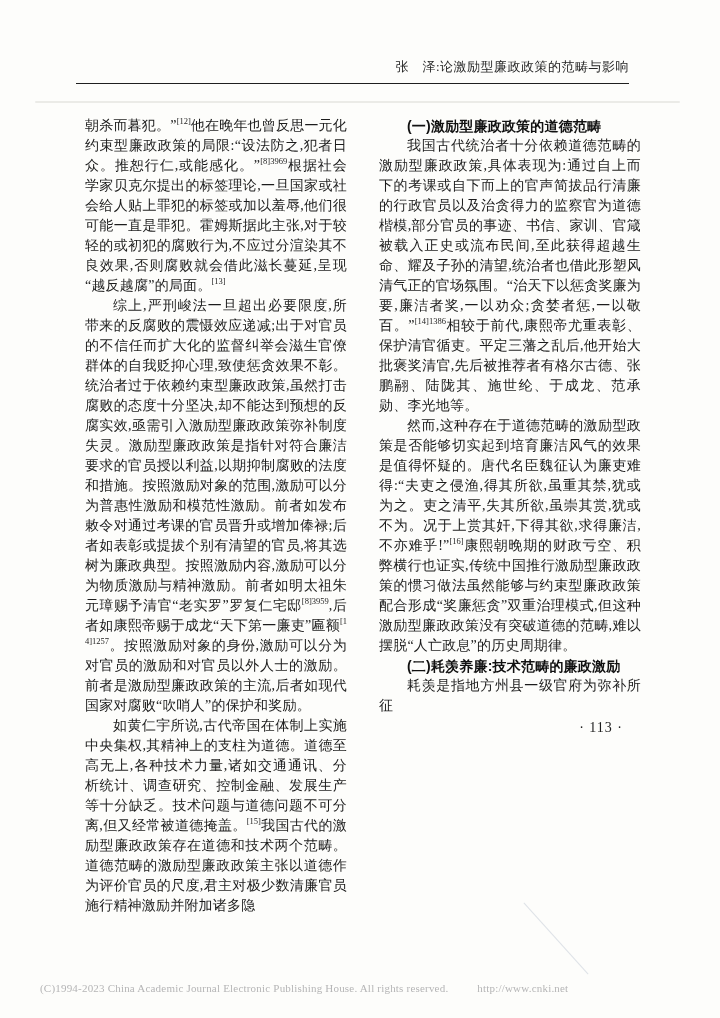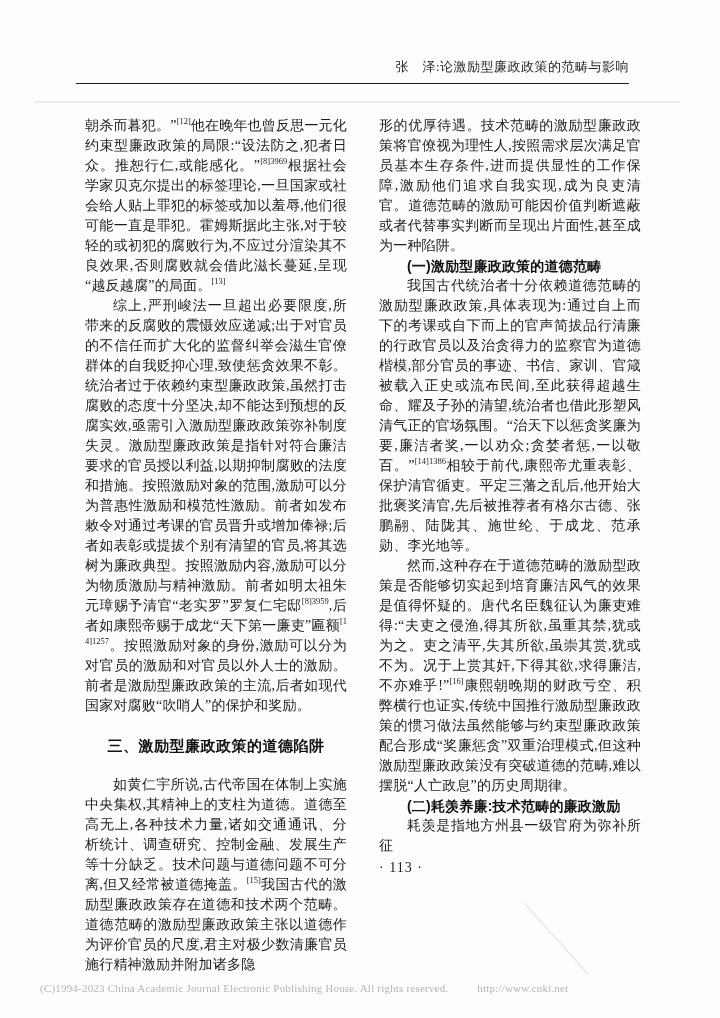--- a/index.html
+++ b/index.html
@@ -60,20 +60,21 @@
     color:#111;
   }
   .sub-heading{
     font-family:"Liberation Sans","DejaVu Sans",sans-serif;
     font-weight:700;
     color:#111;
   }
   .page-number{
     margin-top:4px;
     padding-right:18px;
+    text-align:right;
     font-size:14px;
     letter-spacing:1px;
   }
   
   .artifact-line{
     position:absolute;
     left:508px;top:938px;
     width:96px;height:1px;
     background:#b9c2cf;
     opacity:.45;
@@ -98,25 +99,23 @@
   <header class="running-header">
     <div class="running-title">张　泽:论激励型廉政政策的范畴与影响</div>
     <hr class="header-rule">
   </header>
   <div class="header-shadow"></div>
 
   <main class="columns">
     <section class="col">
         <p class="para">朝杀而暮犯。”<sup>[12]</sup>他在晚年也曾反思一元化约束型廉政政策的局限:“设法防之,犯者日众。推恕行仁,或能感化。”<sup>[8]3969</sup>根据社会学家贝克尔提出的标签理论,一旦国家或社会给人贴上罪犯的标签或加以羞辱,他们很可能一直是罪犯。霍姆斯据此主张,对于较轻的或初犯的腐败行为,不应过分渲染其不良效果,否则腐败就会借此滋长蔓延,呈现“越反越腐”的局面。<sup>[13]</sup></p>
         <p class="para indent">综上,严刑峻法一旦超出必要限度,所带来的反腐败的震慑效应递减;出于对官员的不信任而扩大化的监督纠举会滋生官僚群体的自我贬抑心理,致使惩贪效果不彰。统治者过于依赖约束型廉政政策,虽然打击腐败的态度十分坚决,却不能达到预想的反腐实效,亟需引入激励型廉政政策弥补制度失灵。激励型廉政政策是指针对符合廉洁要求的官员授以利益,以期抑制腐败的法度和措施。按照激励对象的范围,激励可以分为普惠性激励和模范性激励。前者如发布敕令对通过考课的官员晋升或增加俸禄;后者如表彰或提拔个别有清望的官员,将其选树为廉政典型。按照激励内容,激励可以分为物质激励与精神激励。前者如明太祖朱元璋赐予清官“老实罗”罗复仁宅邸<sup>[8]3959</sup>,后者如康熙帝赐于成龙“天下第一廉吏”匾额<sup>[14]1257</sup>。按照激励对象的身份,激励可以分为对官员的激励和对官员以外人士的激励。前者是激励型廉政政策的主流,后者如现代国家对腐败“吹哨人”的保护和奖励。</p>
-        <h3 class="sec-heading">三、激励型廉政政策的道德陷阱</h3>
         <p class="para indent">如黄仁宇所说,古代帝国在体制上实施中央集权,其精神上的支柱为道德。道德至高无上,各种技术力量,诸如交通通讯、分析统计、调查研究、控制金融、发展生产等十分缺乏。技术问题与道德问题不可分离,但又经常被道德掩盖。<sup>[15]</sup>我国古代的激励型廉政政策存在道德和技术两个范畴。道德范畴的激励型廉政政策主张以道德作为评价官员的尺度,君主对极少数清廉官员施行精神激励并附加诸多隐</p>
       </section>
     <section class="col">
-        <p class="para">形的优厚待遇。技术范畴的激励型廉政政策将官僚视为理性人,按照需求层次满足官员基本生存条件,进而提供显性的工作保障,激励他们追求自我实现,成为良吏清官。道德范畴的激励可能因价值判断遮蔽或者代替事实判断而呈现出片面性,甚至成为一种陷阱。</p>
         <p class="para sub-heading indent">(一)激励型廉政政策的道德范畴</p>
         <p class="para indent">我国古代统治者十分依赖道德范畴的激励型廉政政策,具体表现为:通过自上而下的考课或自下而上的官声简拔品行清廉的行政官员以及治贪得力的监察官为道德楷模,部分官员的事迹、书信、家训、官箴被载入正史或流布民间,至此获得超越生命、耀及子孙的清望,统治者也借此形塑风清气正的官场氛围。“治天下以惩贪奖廉为要,廉洁者奖,一以劝众;贪婪者惩,一以敬百。”<sup>[14]1386</sup>相较于前代,康熙帝尤重表彰、保护清官循吏。平定三藩之乱后,他开始大批褒奖清官,先后被推荐者有格尔古德、张鹏翮、陆陇其、施世纶、于成龙、范承勋、李光地等。</p>
         <p class="para indent">然而,这种存在于道德范畴的激励型政策是否能够切实起到培育廉洁风气的效果是值得怀疑的。唐代名臣魏征认为廉吏难得:“夫吏之侵渔,得其所欲,虽重其禁,犹或为之。吏之清平,失其所欲,虽崇其赏,犹或不为。况于上赏其奸,下得其欲,求得廉洁,不亦难乎!”<sup>[16]</sup>康熙朝晚期的财政亏空、积弊横行也证实,传统中国推行激励型廉政政策的惯习做法虽然能够与约束型廉政政策配合形成“奖廉惩贪”双重治理模式,但这种激励型廉政政策没有突破道德的范畴,难以摆脱“人亡政息”的历史周期律。</p>
         <p class="para sub-heading indent">(二)耗羡养廉:技术范畴的廉政激励</p>
         <p class="para indent">耗羡是指地方州县一级官府为弥补所征</p>
         <div class="page-number">· 113 ·</div>
       </section>
   </main>
 
   <div class="artifact-line"></div>

